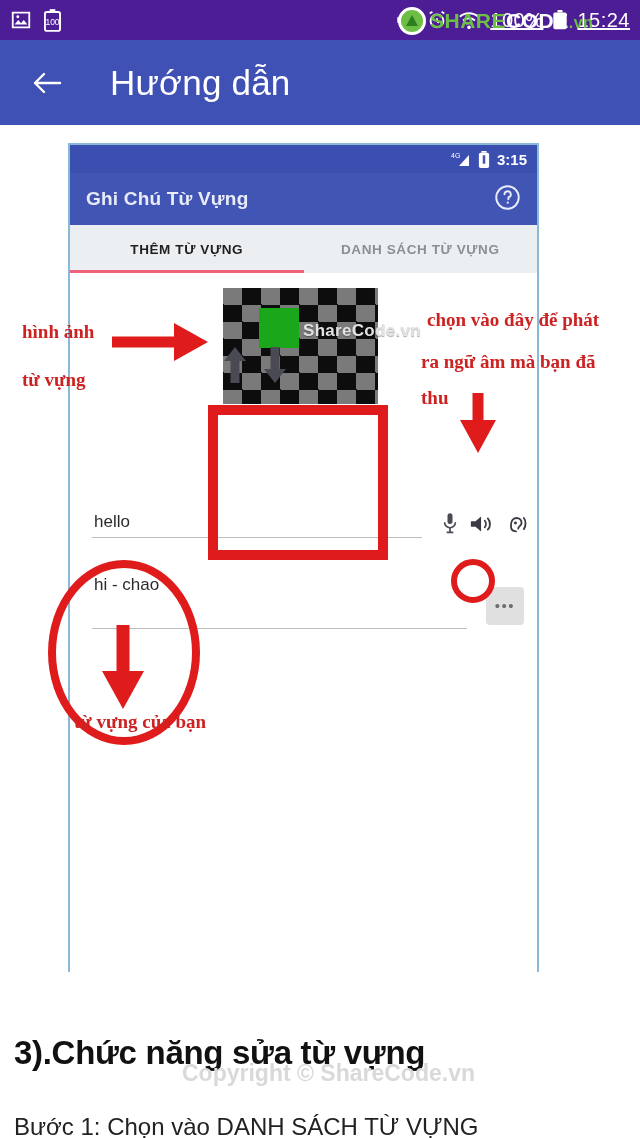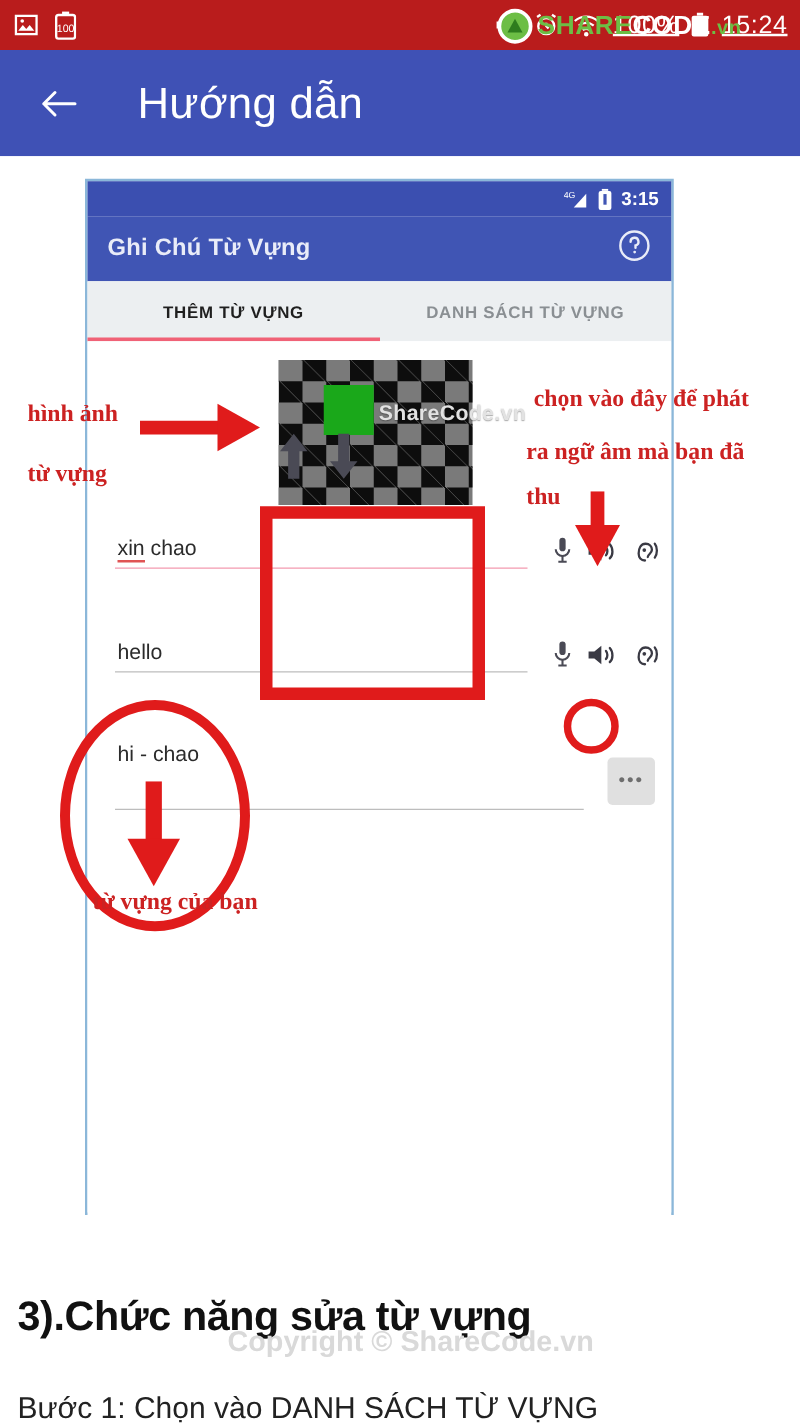--- a/index.html
+++ b/index.html
@@ -7,21 +7,21 @@
     width:640px; height:1138px;
     background:#ffffff;
     font-family:"Liberation Sans", sans-serif;
     overflow:hidden;
   }
   body { position:relative; }
 
   
   .os-statusbar{
     position:absolute; left:0; top:0; width:640px; height:40px;
-    background:#b91c1c; display:flex; align-items:center;
+    background:#4c1d95; display:flex; align-items:center;
     padding:0 10px; color:#ffffff;
   }
   .os-sb-left{ display:flex; align-items:center; gap:12px; }
   .os-sb-right{ margin-left:auto; display:flex; align-items:center; gap:9px; }
   .sb-ico{ display:block; }
   .os-sb-text{ font-size:20px; font-weight:400; letter-spacing:.5px; color:#fff;text-decoration:underline; }
 
   
   .sc-logo{
     position:absolute; left:398px; top:6px; height:29px;
@@ -252,40 +252,20 @@
       <div class="tab-underline"></div>
     </div>
 
     <div class="shot-body">
 
       <div class="img-box">
         <div class="green-sq"></div>
         <div class="img-wm">ShareCode.vn</div>
       </div>
 
-      <div class="row" style="top:142px;">
-        <div class="row-val"><span class="spell">xin</span><span> chao</span></div>
-        <div class="row-line pink"></div>
-        <div class="row-icons">
-          <svg width="20" height="24" viewBox="0 0 24 28" fill="#4a4a55">
-            <rect x="9" y="1" width="6" height="13" rx="3"></rect>
-            <path d="M5.5 12a6.5 6.5 0 0 0 13 0" fill="none" stroke="#4a4a55" stroke-width="2"></path>
-            <path d="M12 18.5v5M8 24h8" stroke="#4a4a55" stroke-width="2" fill="none"></path>
-          </svg>
-          <svg width="26" height="24" viewBox="0 0 28 24" fill="#3a3a44">
-            <path d="M2 9v6h5l6 5V4L7 9H2z"></path>
-            <path d="M17 8.5c1.6 1.9 1.6 5.1 0 7M20.3 6c3 3.3 3 9.7 0 12" fill="none" stroke="#3a3a44" stroke-width="2" stroke-linecap="round"></path>
-          </svg>
-          <svg width="24" height="24" viewBox="0 0 26 24" fill="none" stroke="#3a3a44" stroke-width="2">
-            <path d="M13 20c-3.5 0-5.5-2.5-5.5-6 0-4.5 2-8.5 6-8.5 3.4 0 5.5 2.4 5.5 5.3 0 3.2-3.6 3.8-3.6 6.2" stroke-linecap="round"></path>
-            <circle cx="12.4" cy="11" r="1.6" fill="#3a3a44" stroke="none"></circle>
-            <path d="M21.5 5.5c2.4 2.8 2.4 9 0 12" stroke-linecap="round"></path>
-          </svg>
-        </div>
-      </div>
 
       <div class="arrows">
         <svg width="30" height="40" viewBox="0 0 30 40" fill="#4a4a55">
           <path d="M15 2l11 14h-6.5v22h-9V16H4z"></path>
         </svg>
         <svg width="30" height="40" viewBox="0 0 30 40" fill="#4a4a55">
           <path d="M15 38L4 24h6.5V2h9v22H26z"></path>
         </svg>
       </div>
 
@@ -303,21 +283,21 @@
             <path d="M17 8.5c1.6 1.9 1.6 5.1 0 7M20.3 6c3 3.3 3 9.7 0 12" fill="none" stroke="#3a3a44" stroke-width="2" stroke-linecap="round"></path>
           </svg>
           <svg width="24" height="24" viewBox="0 0 26 24" fill="none" stroke="#3a3a44" stroke-width="2">
             <path d="M13 20c-3.5 0-5.5-2.5-5.5-6 0-4.5 2-8.5 6-8.5 3.4 0 5.5 2.4 5.5 5.3 0 3.2-3.6 3.8-3.6 6.2" stroke-linecap="round"></path>
             <circle cx="12.4" cy="11" r="1.6" fill="#3a3a44" stroke="none"></circle>
             <path d="M21.5 5.5c2.4 2.8 2.4 9 0 12" stroke-linecap="round"></path>
           </svg>
         </div>
       </div>
 
-      <div class="row" style="top:300px; height:56px;margin-top:19px;">
+      <div class="row" style="top:300px; height:56px;">
         <div class="row-val" style="bottom:34px;">hi - chao</div>
         <div class="row-line" style="width:375px;"></div>
         <div class="dots-btn">•••</div>
       </div>
 
 
     </div>
   </div>
 
   <div class="red-rect"></div>

